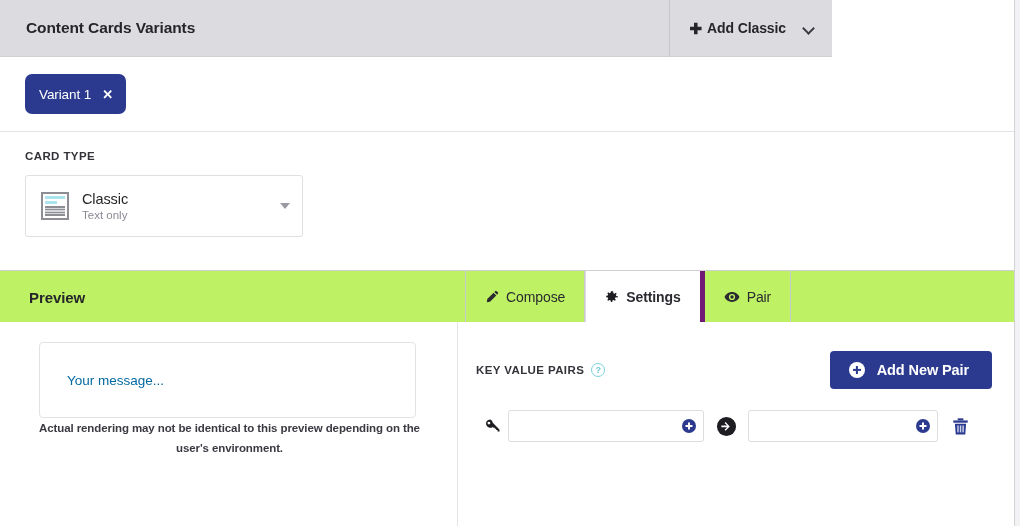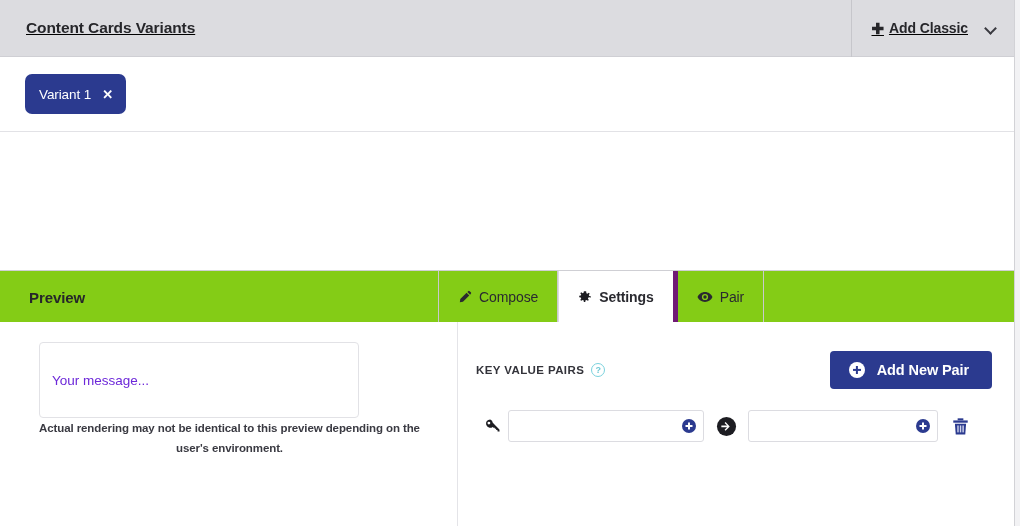--- a/index.html
+++ b/index.html
@@ -21,28 +21,27 @@
     background: #ffffff;
     border-right: 1px solid #d2d2d6;
     box-sizing: border-box;
     overflow: hidden;
   }
 
   
   .header {
     position: absolute;
     left: 0; top: 0;
-    width: 1014px;
+    width: 832px;
     height: 57px;
     background: #dcdce0;
     border-bottom: 1px solid #cfcfd4;
     box-sizing: border-box;
     display: flex;
     align-items: center;
-    text-decoration: underline;
   }
   .header-title {
     margin-left: 26px;
     font-size: 15.5px;
     font-weight: bold;
     color: #26262a;
     letter-spacing: -0.1px;
   }
   .header-right {
     margin-left: auto;
@@ -191,37 +190,37 @@
     border-top: 6px solid #9a9aa2;
     cursor: pointer;
   }
 
   
   .tabbar {
     position: absolute;
     left: 0; top: 270px;
     width: 1014px;
     height: 52px;
-    background: #84cc16;
+    background: #bef264;
     border-top: 1px solid #cfcfd4;
     box-sizing: border-box;
     display: flex;
     align-items: flex-end;
   }
   .preview-label {
     position: absolute;
     left: 29px; top: 18px;
     font-size: 15px;
     font-weight: bold;
     color: #26262a;
     letter-spacing: -0.1px;
   }
   .tabs {
     position: absolute;
-    left: 438px; top: 0;
+    left: 465px; top: 0;
     height: 52px;
     display: flex;
     align-items: stretch;
   }
   .tab {
     height: 52px;
     display: flex;
     align-items: center;
     justify-content: center;
     gap: 7px;
@@ -252,30 +251,30 @@
     display: flex;
   }
   .pane-left {
     width: 458px;
     height: 204px;
     border-right: 1px solid #e4e4e8;
     box-sizing: border-box;
     padding: 20px 28px 0 39px;
   }
   .message-box {
-    width: 320px;
+    width: 377px;
     height: 76px;
     border: 1px solid #e2e2e6;
     border-radius: 4px;
     box-sizing: border-box;
     display: flex;
     align-items: center;
-    padding-left: 12px;
+    padding-left: 27px;
     font-size: 13.5px;
-    color: #6d28d9;
+    color: #0369a1;
     background: #fff;
   }
   .disclaimer {
     width: 381px;
     text-align: center;
     font-size: 11.5px;
     font-weight: bold;
     color: #3a3a42;
     line-height: 1.75;
     letter-spacing: -0.1px;
@@ -403,20 +402,39 @@
     </div>
   </div>
 
   <div class="variants-row">
     <div class="variant-chip">
       <span class="variant-chip-label">Variant 1</span>
       <span class="variant-chip-close">✕</span>
     </div>
   </div>
 
+  <div class="cardtype-section">
+    <div class="section-label">CARD TYPE</div>
+    <div class="cardtype-select">
+      <div class="cardtype-thumb">
+        <div class="thumb-bar-blue"></div>
+        <div class="thumb-bar-blue short"></div>
+        <div class="thumb-block">
+          <div class="thumb-line"></div>
+          <div class="thumb-line"></div>
+          <div class="thumb-line"></div>
+        </div>
+      </div>
+      <div class="cardtype-text">
+        <div class="cardtype-name">Classic</div>
+        <div class="cardtype-sub">Text only</div>
+      </div>
+      <div class="caret-down"></div>
+    </div>
+  </div>
 
   <div class="tabbar">
     <div class="preview-label">Preview</div>
     <div class="tabs">
 
       <div class="tab">
         <span>
           <svg width="14" height="14" viewBox="0 0 16 16" aria-hidden="true">
             <path d="M11.6 1.3a1.2 1.2 0 0 1 1.7 0l1.4 1.4a1.2 1.2 0 0 1 0 1.7l-.9.9-3.1-3.1.9-.9zM9.8 3.1l3.1 3.1-7.2 7.2-3.6.5.5-3.6 7.2-7.2z" fill="#2a2a30"></path>
           </svg>

